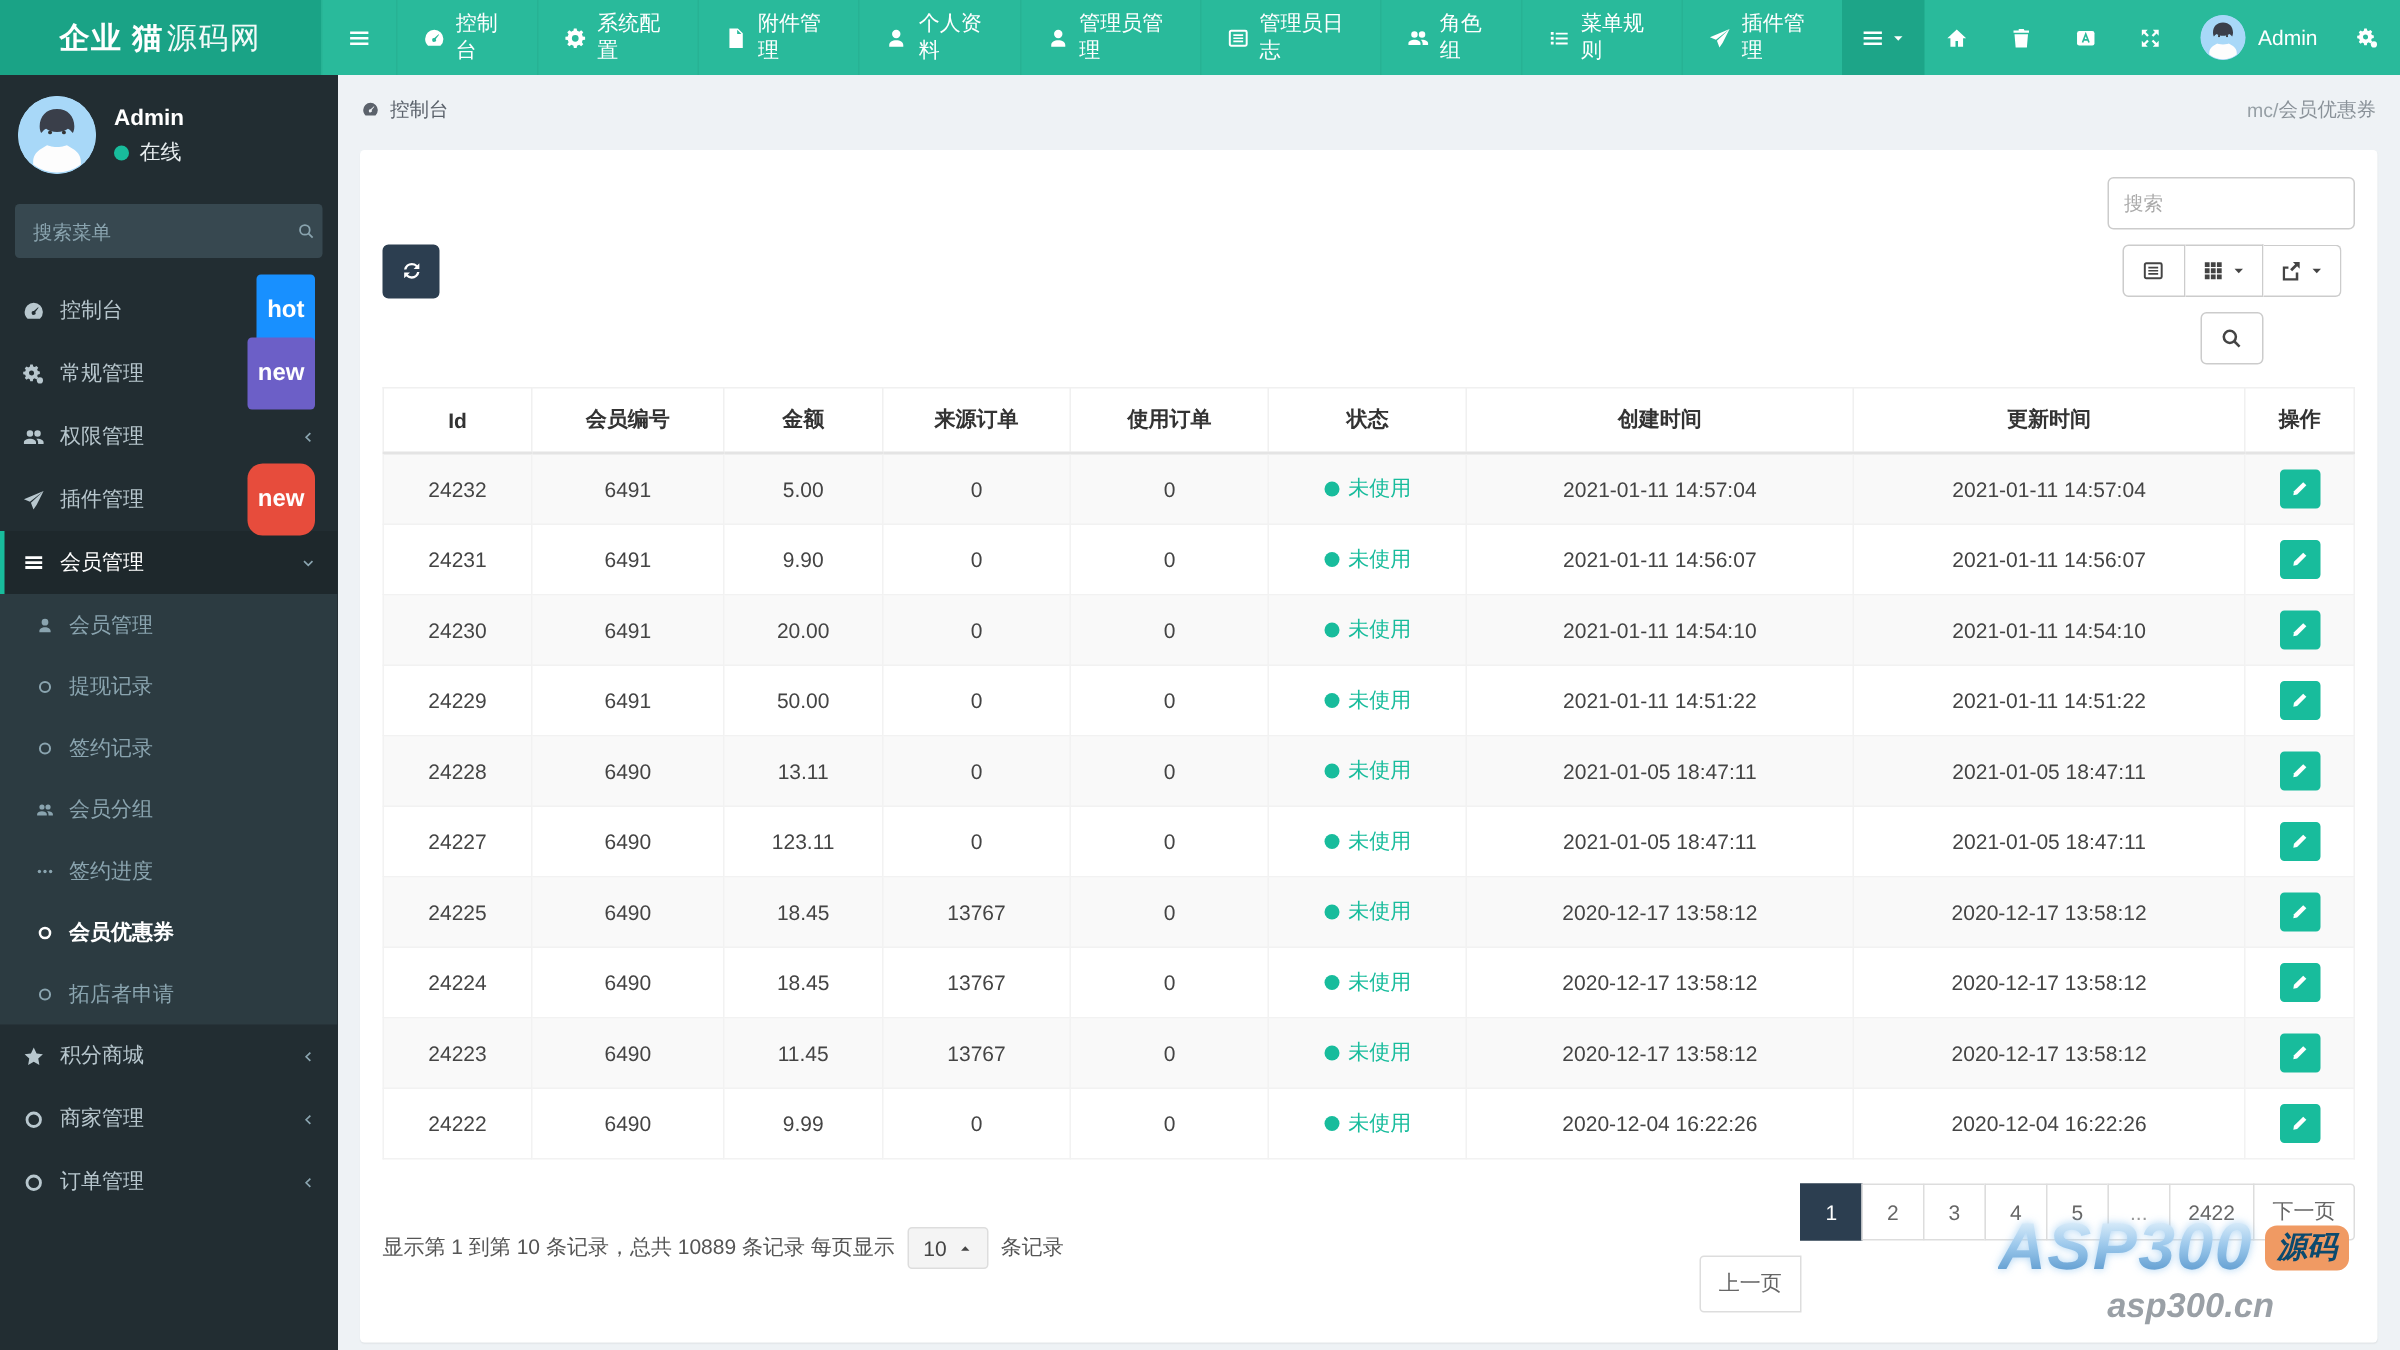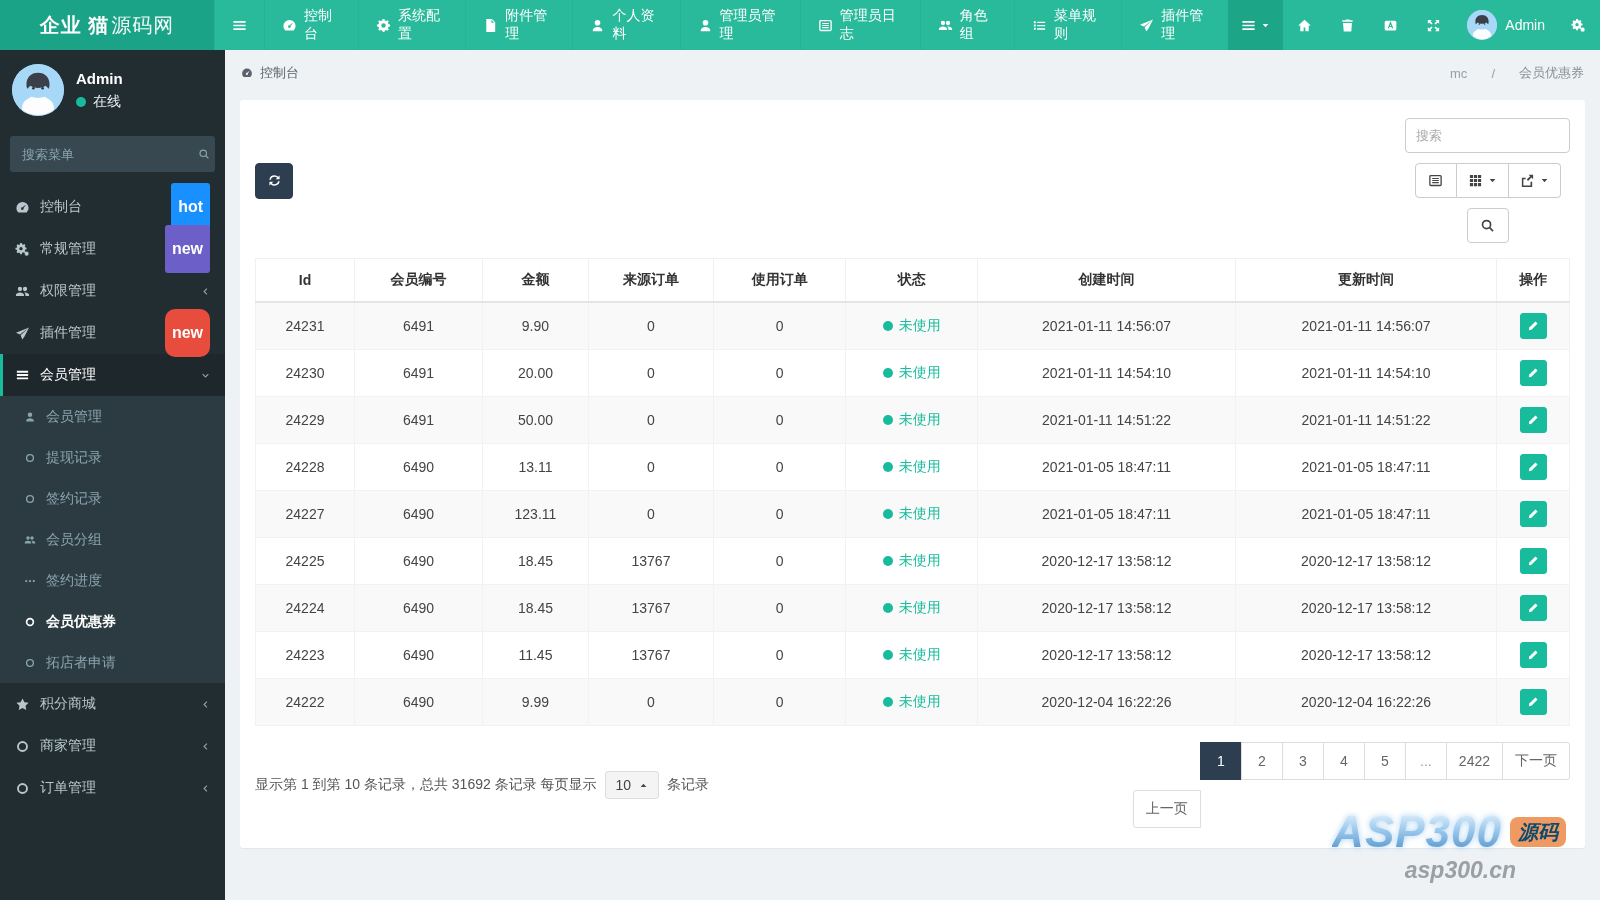--- a/index.html
+++ b/index.html
@@ -48,21 +48,21 @@
   .chev { color:#8aa4af; }
 
   .submenu { list-style:none; background:#2c3b41; }
   .submenu li { display:flex; align-items:center; gap:10px; height:41px; padding:0 15px 0 24px; color:#8aa4af; font-size:14px; cursor:pointer; }
   .submenu li.active { color:#fff; font-weight:bold; }
 
   
   .content { margin-left:225px; padding-top:50px; }
   .breadcrumb-bar { height:46px; display:flex; align-items:center; justify-content:space-between; padding:0 16px; }
   .bc-left { display:flex; align-items:center; gap:7px; color:#5b626b; font-size:13px; }
-  .bc-right { display:flex; align-items:center; gap:24px; color:#97a0a6; font-size:13px; }
+  .bc-right { display:flex; align-items:center; gap:0; color:#97a0a6; font-size:13px; }
   .bc-right .cur { color:#8a9299; }
 
   .card { margin:4px 15px 15px; background:#fff; border-radius:3px; box-shadow:0 1px 1px rgba(0,0,0,.05); padding:18px 15px 20px; }
   .card-toolbar { display:flex; align-items:center; margin-bottom:15px; }
   .btn-refresh { width:38px; height:36px; background:#2c3e50; border:1px solid #2c3e50; border-radius:4px; color:#fff; display:flex; align-items:center; justify-content:center; cursor:pointer; }
   .toolbar-right { margin-left:auto; display:flex; align-items:center; gap:10px;flex-direction:column; }
   .search-input { width:165px; height:35px; border:1px solid #ccc; border-radius:4px; padding:0 10px; font-size:13px; color:#444; outline:none; font-family:inherit; }
   .search-input::placeholder { color:#aaa; }
   .btn-group { display:flex; }
   .tool-btn { height:35px; min-width:42px; padding:0 11px; background:#fff; border:1px solid #ccc; display:flex; align-items:center; justify-content:center; gap:5px; color:#444; cursor:pointer; }
@@ -538,20 +538,40 @@
           <th>来源订单</th>
           <th>使用订单</th>
           <th>状态</th>
           <th>创建时间</th>
           <th>更新时间</th>
           <th>操作</th>
         </tr>
       </thead>
       <tbody>
         <tr>
+          <td>24232</td>
+          <td>6491</td>
+          <td>5.00</td>
+          <td>0</td>
+          <td>0</td>
+          <td><span class="status-cell">
+                <span class="status-dot"></span>
+                <span>未使用</span>
+              </span></td>
+          <td>2021-01-11 14:57:04</td>
+          <td>2021-01-11 14:57:04</td>
+          <td><span class="btn-edit">
+                <span class="icon sm">
+                  <svg viewBox="0 0 16 16" fill="currentColor">
+                    <path d="m11.3 1.9 2.8 2.8-8.2 8.2-3.4.6.6-3.4z"></path>
+                  </svg>
+                </span>
+              </span></td>
+        </tr>
+        <tr>
           <td>24231</td>
           <td>6491</td>
           <td>9.90</td>
           <td>0</td>
           <td>0</td>
           <td><span class="status-cell">
                 <span class="status-dot"></span>
                 <span>未使用</span>
               </span></td>
           <td>2021-01-11 14:56:07</td>
@@ -722,21 +742,21 @@
                     <path d="m11.3 1.9 2.8 2.8-8.2 8.2-3.4.6.6-3.4z"></path>
                   </svg>
                 </span>
               </span></td>
         </tr>
       </tbody>
     </table>
 
     <div class="table-footer">
       <div class="pg-info">
-        <span>显示第 1 到第 10 条记录，总共 31692 条记录 每页显示</span>
+        <span>显示第 1 到第 10 条记录，总共 10889 条记录 每页显示</span>
         <span class="page-size">
           <span>10</span>
           <span class="icon xs">
               <svg viewBox="0 0 16 16" fill="currentColor">
                 <path d="M3 10.5 8 5l5 5.5z"></path>
               </svg>
             </span>
         </span>
         <span>条记录</span>
       </div>

